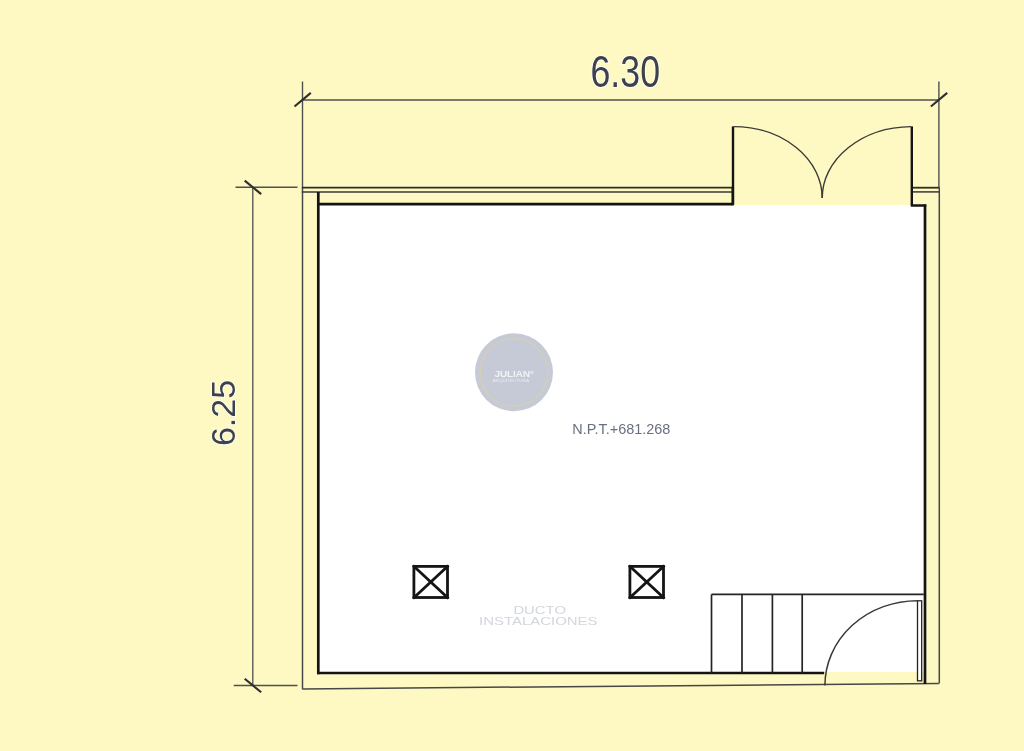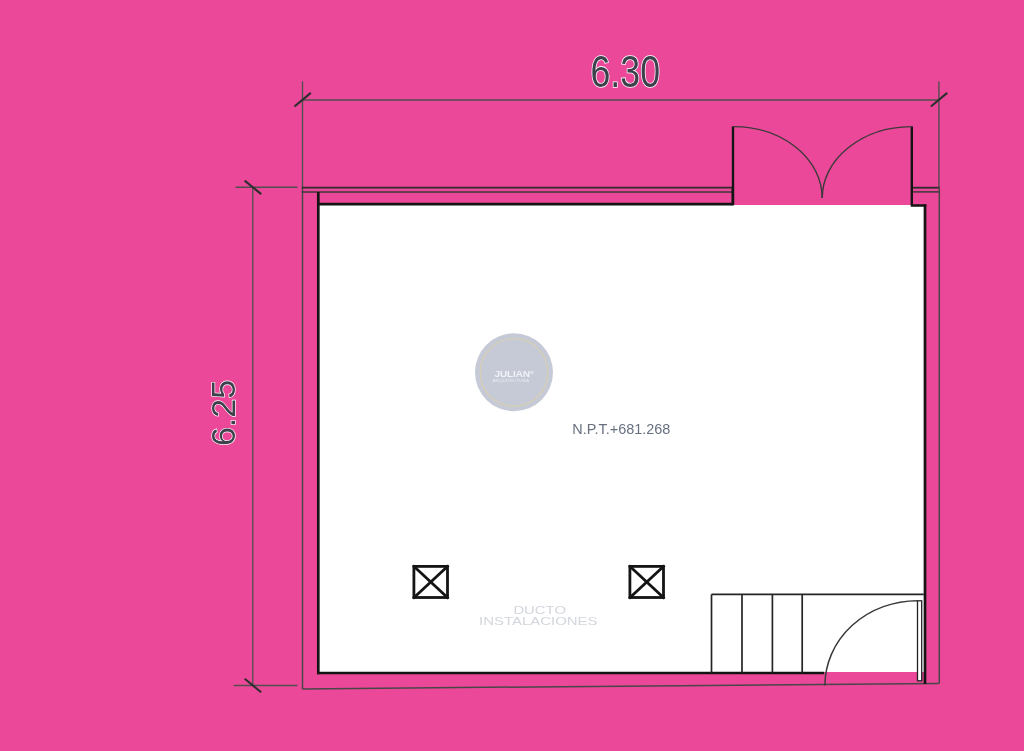--- a/index.html
+++ b/index.html
@@ -1,16 +1,16 @@
 <!DOCTYPE html>
 <html><head>
 <meta charset="utf-8">
 <style>
   html,body{margin:0;padding:0;background:#ffffff;}
-  .page{position:relative;width:1024px;height:751px;background:#ec4899;overflow:hidden;
+  .page{position:relative;width:1024px;height:751px;background:#fef9c3;overflow:hidden;
         font-family:"Liberation Sans", sans-serif;}
   svg{position:absolute;left:0;top:0;filter:blur(0.5px);}
 </style>
 </head>
 <body>
 <div class="page">
 <svg width="1024" height="751" viewBox="0 0 1024 751" fill="none">
 
   <rect x="319" y="205" width="605" height="467" fill="#ffffff"></rect>
 

